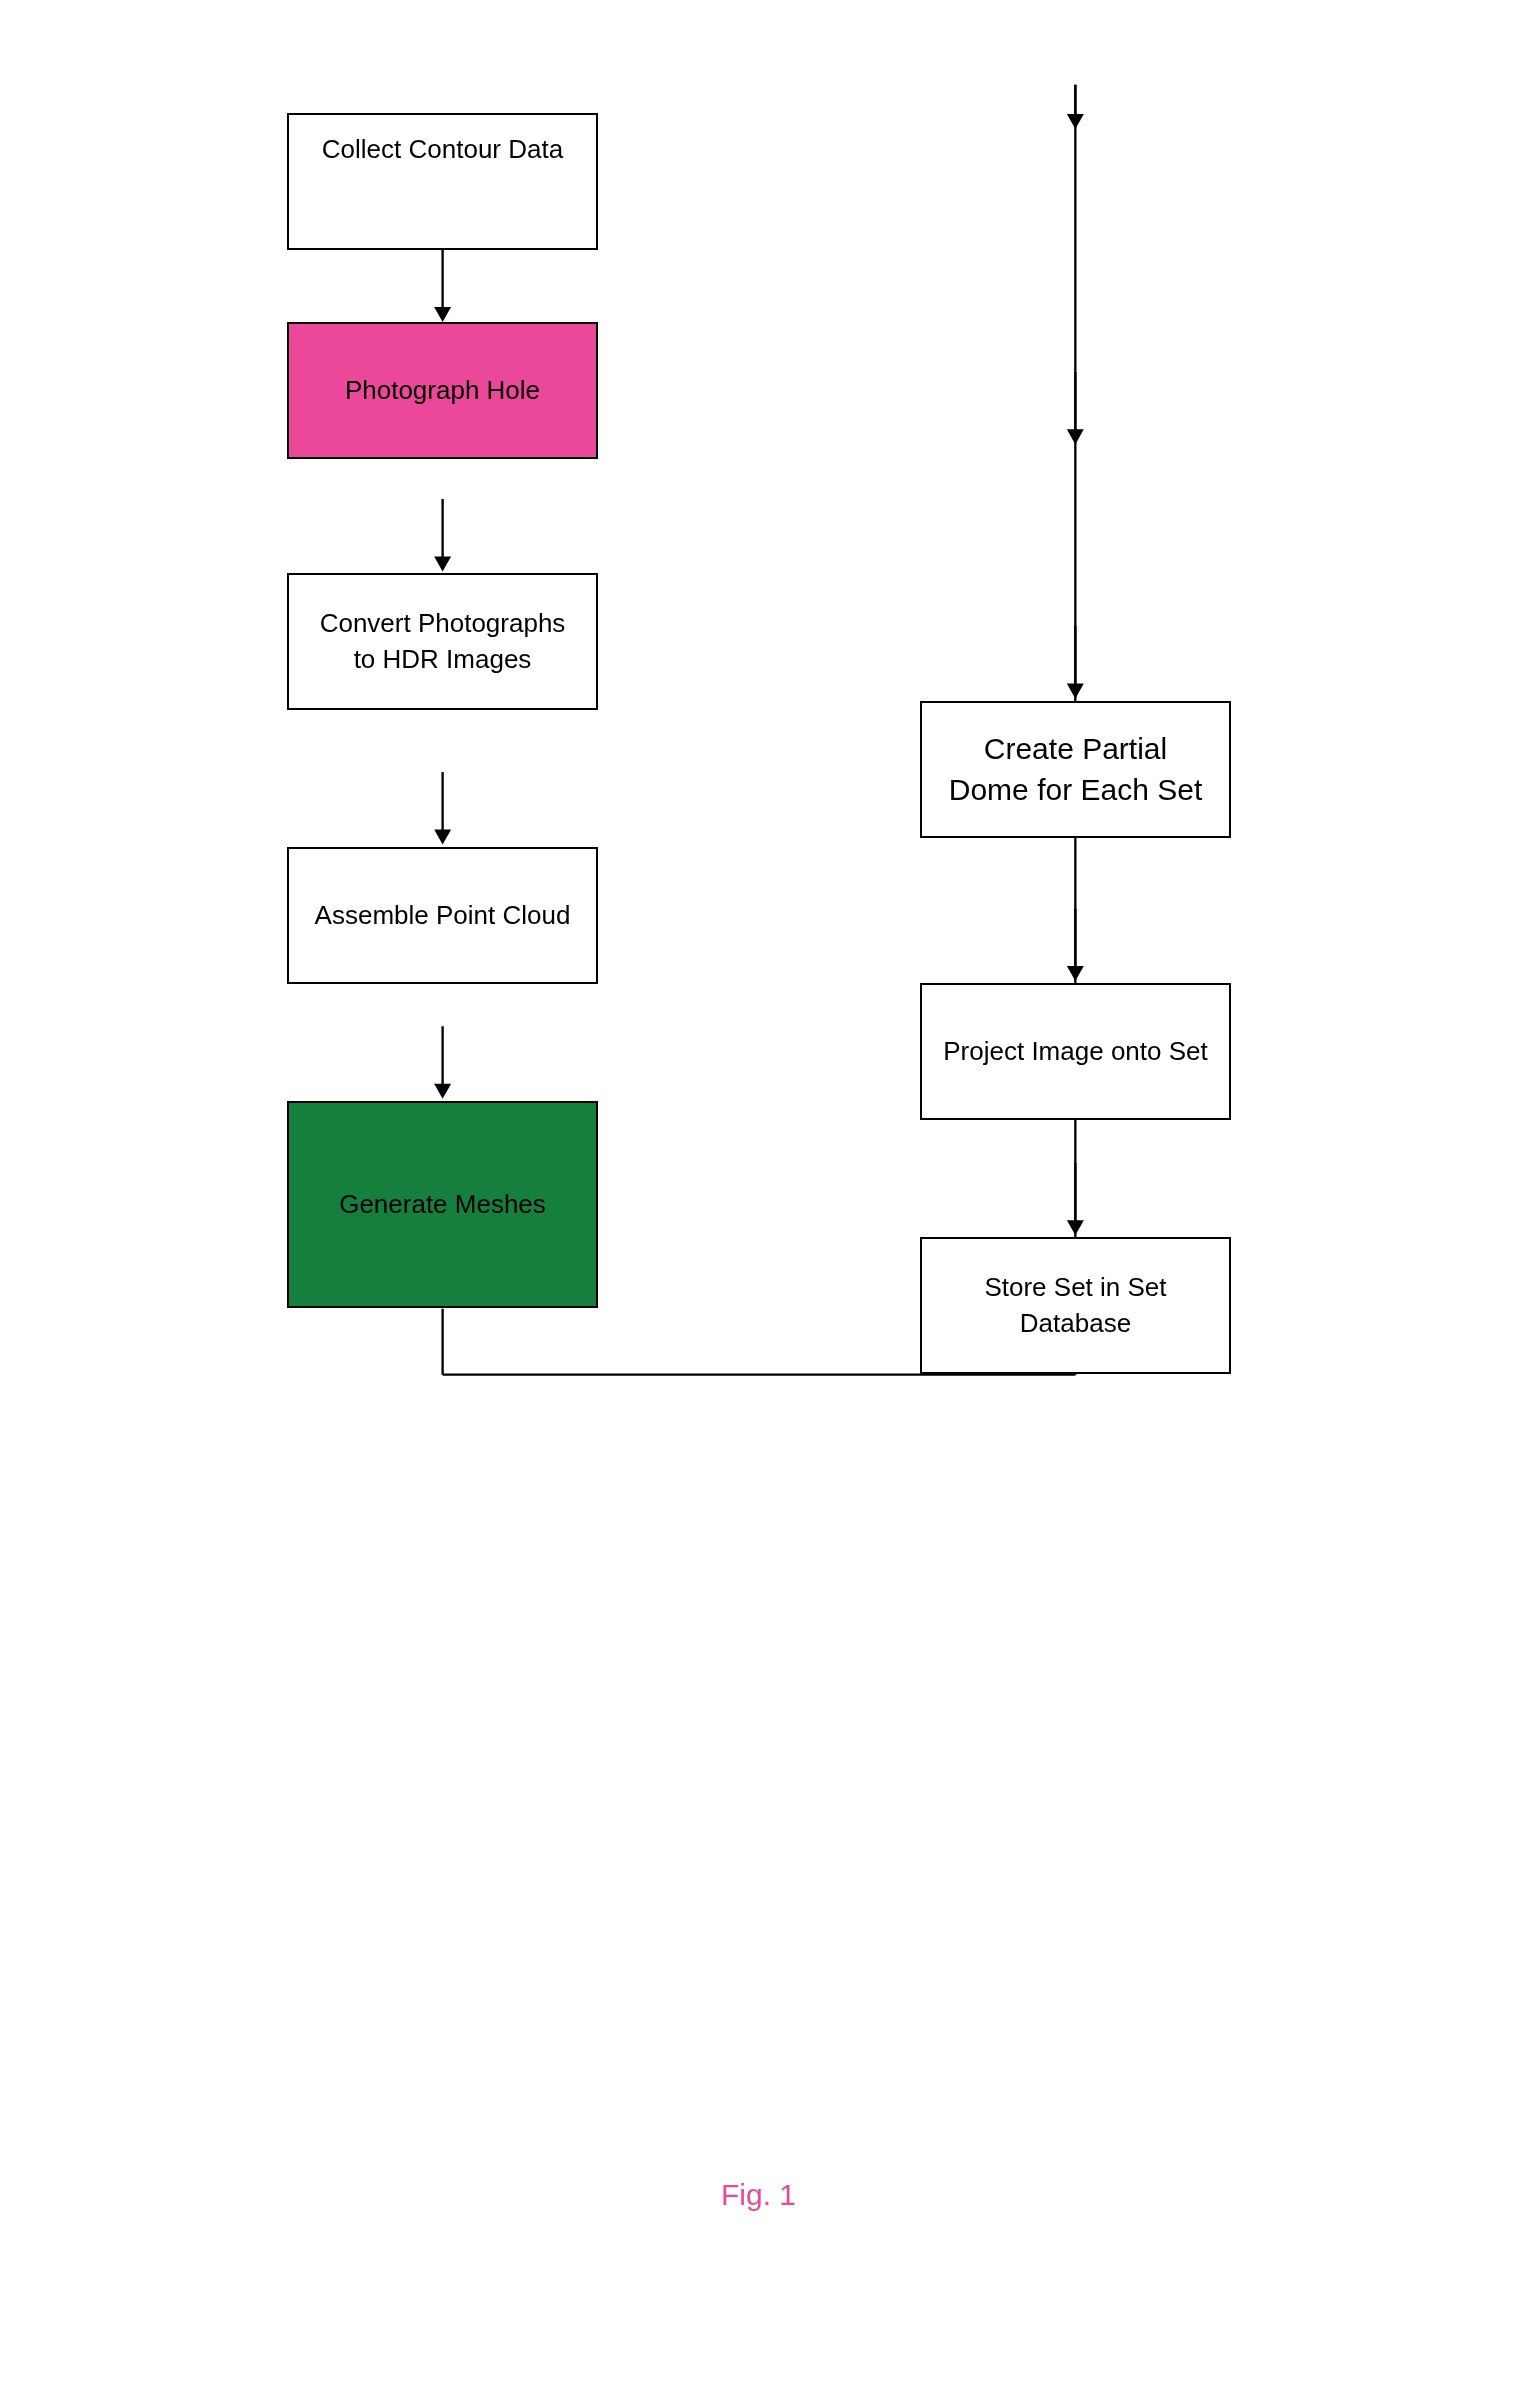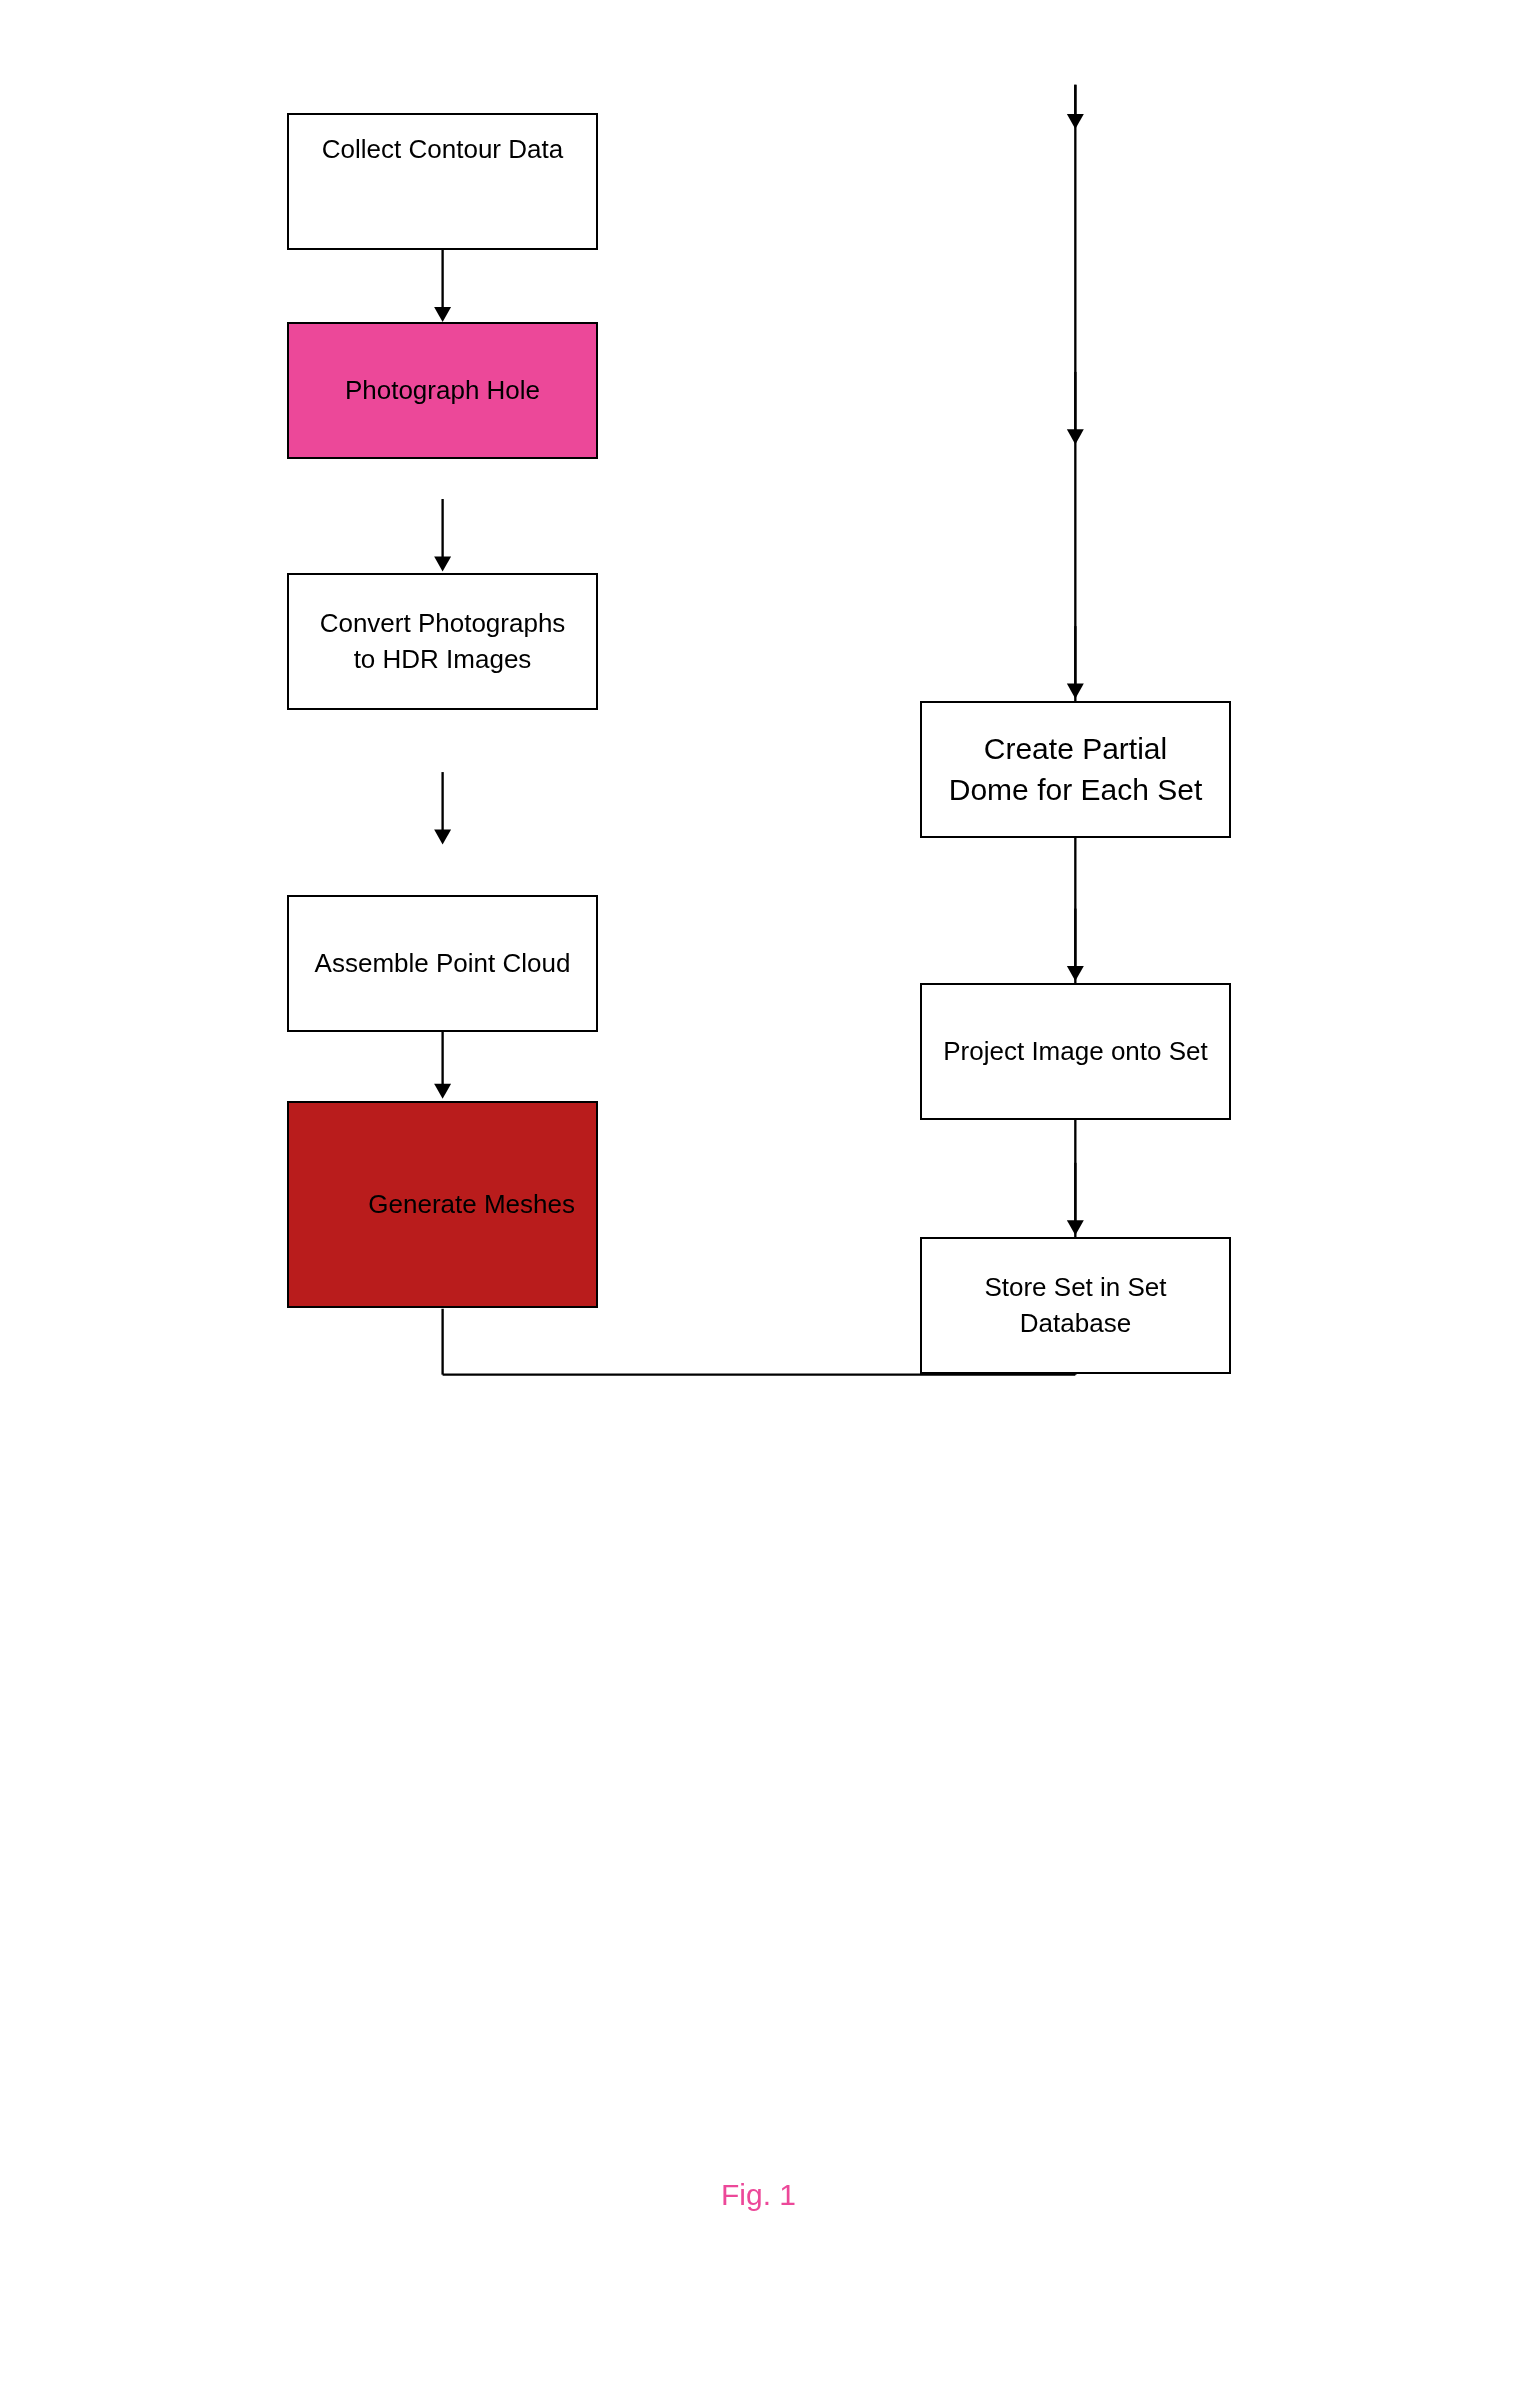--- a/index.html
+++ b/index.html
@@ -75,25 +75,25 @@
   </div>
 
   <div style="position:absolute; top:322px; left:287px; border:2.4px solid #000; width:311px; min-height:137px; display:flex; align-items:center; justify-content:center; text-align:center; font-size:26px; line-height:1.35; padding:2px 21px; background:#ec4899;">
     <span>Photograph Hole</span>
   </div>
 
   <div style="position:absolute; top:573px; left:287px; border:2.4px solid #000; width:311px; min-height:137px; display:flex; align-items:center; justify-content:center; text-align:center; font-size:26px; line-height:1.35; padding:17px 21px; background:#fff;">
     <span>Convert Photographs to HDR Images</span>
   </div>
 
-  <div style="position:absolute; top:847px; left:287px; border:2.4px solid #000; width:311px; min-height:137px; display:flex; align-items:center; justify-content:center; text-align:center; font-size:26px; line-height:1.35; padding:17px 21px; background:#fff;margin-top:48px;">
+  <div style="position:absolute; top:847px; left:287px; border:2.4px solid #000; width:311px; min-height:137px; display:flex; align-items:center; justify-content:center; text-align:center; font-size:26px; line-height:1.35; padding:17px 21px; background:#fff;">
     <span>Assemble Point Cloud</span>
   </div>
 
-  <div style="position:absolute; top:1101px; left:287px; border:2.4px solid #000; width:311px; min-height:207px; display:flex; align-items:center; justify-content:flex-end; text-align:center; font-size:26px; line-height:1.35; padding:13px 21px; background:#b91c1c;">
+  <div style="position:absolute; top:1101px; left:287px; border:2.4px solid #000; width:311px; min-height:207px; display:flex; align-items:center; justify-content:center; text-align:center; font-size:26px; line-height:1.35; padding:13px 21px; background:#15803d;">
     <span>Generate Meshes</span>
   </div>
 
 
 
   <div style="position:absolute; top:701px; left:920px; border:2.4px solid #000; width:311px; min-height:137px; display:flex; align-items:center; justify-content:center; text-align:center; font-size:30px; line-height:1.35; padding:17px 21px; background:#fff;">
     <span>Create Partial Dome for Each Set</span>
   </div>
 
   <div style="position:absolute; top:983px; left:920px; border:2.4px solid #000; width:311px; min-height:137px; display:flex; align-items:center; justify-content:center; text-align:center; font-size:26px; line-height:1.35; padding:17px 21px; background:#fff;">

